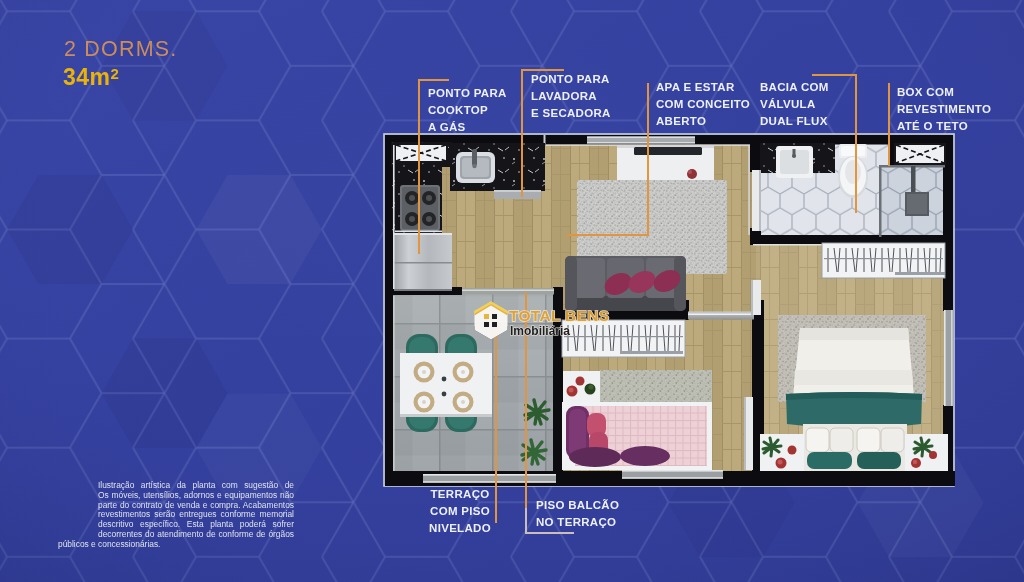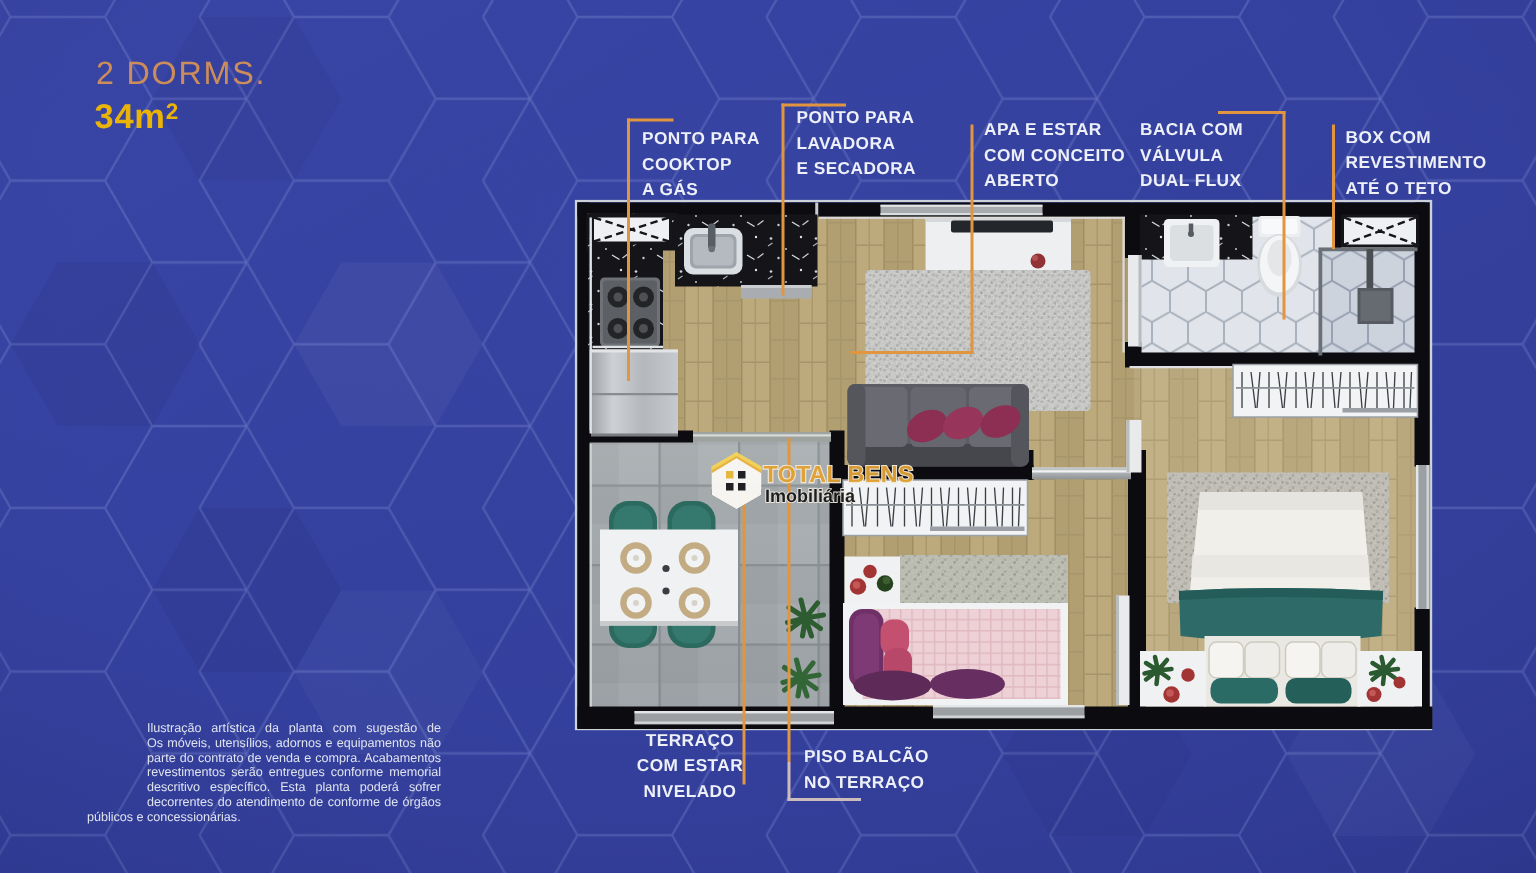--- a/index.html
+++ b/index.html
@@ -62,21 +62,21 @@
 
 <div class="lbl" style="left:760px;top:79px;width:100px;text-align:left;">BACIA COM
 VÁLVULA
 DUAL FLUX</div>
 
 <div class="lbl" style="left:897px;top:84px;">BOX COM
 REVESTIMENTO
 ATÉ O TETO</div>
 
 <div class="lbl" style="left:410px;top:486px;width:100px;text-align:center;">TERRAÇO
-COM ESTAR
+COM PISO
 NIVELADO</div>
 
 <div class="lbl" style="left:536px;top:497px;">PISO BALCÃO
 NO TERRAÇO</div>
 
 <div class="oline" style="left:418px;top:79px;width:31px;height:2px;"></div>
 <div class="oline" style="left:418px;top:79px;width:2px;height:175px;"></div>
 
 <div class="oline" style="left:521px;top:69px;width:43px;height:2px;"></div>
 <div class="oline" style="left:521px;top:69px;width:2px;height:128px;"></div>

